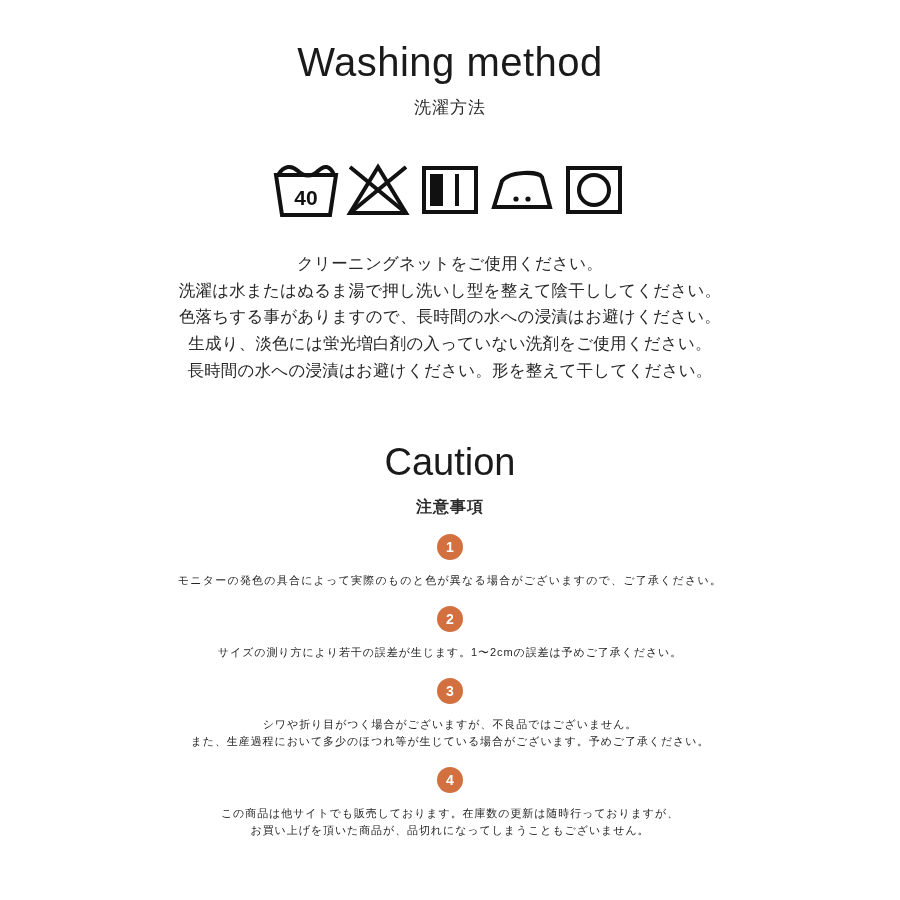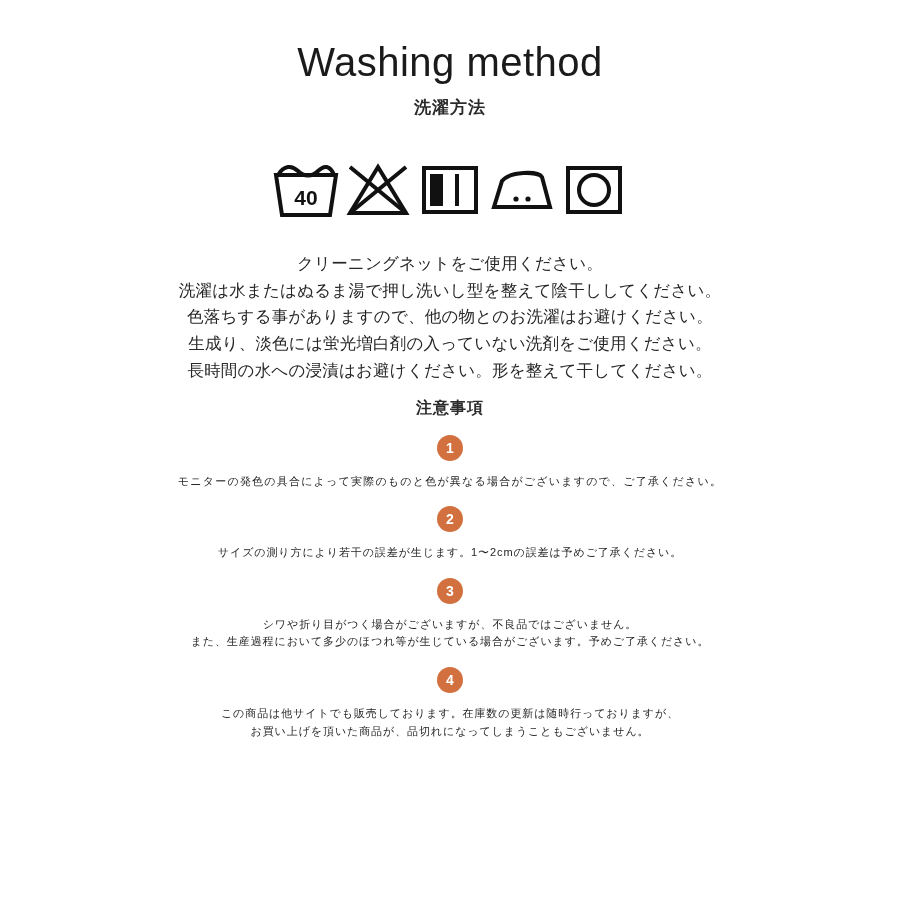--- a/index.html
+++ b/index.html
@@ -28,21 +28,21 @@
     font-weight: 400;
     letter-spacing: 0.5px;
     color: #1a1a1a;
     margin: 0;
     padding-top: 40px;
     line-height: 1.1;
   }
   .wash-subtitle {
     text-align: center;
     font-size: 17px;
-    font-weight: 700;
+    font-weight: 400;
     color: #2b2b2b;
     margin: 0;
     padding-top: 12px;
     letter-spacing: 1px;
   }
 
   .symbols {
     display: flex;
     justify-content: center;
     align-items: center;
@@ -153,25 +153,26 @@
     <svg class="symbol" viewBox="0 0 72 62">
       <rect x="10" y="9" width="52" height="44" fill="none" stroke="#111" stroke-width="4"></rect>
       <circle cx="36" cy="31" r="15" fill="none" stroke="#111" stroke-width="4"></circle>
     </svg>
 
   </div>
 
   <div class="wash-lines">
     <p>クリーニングネットをご使用ください。</p>
     <p>洗濯は水またはぬるま湯で押し洗いし型を整えて陰干ししてください。</p>
-    <p>色落ちする事がありますので、他の物とのお洗濯はお避けください。</p>
+    <p>色落ちする事がありますので、長時間の水への浸漬はお避けください。</p>
     <p>生成り、淡色には蛍光増白剤の入っていない洗剤をご使用ください。</p>
     <p>長時間の水への浸漬はお避けください。形を整えて干してください。</p>
   </div>
 
+  <h1 class="caution-title">Caution</h1>
   <h2 class="caution-subtitle">注意事項</h2>
 
   <div class="caution-item first">
     <span class="badge" style="background: rgb(210, 113, 63);">1</span>
     <div class="caution-body">
       <p>モニターの発色の具合によって実際のものと色が異なる場合がございますので、ご了承ください。</p>
     </div>
   </div>
 
   <div class="caution-item">

